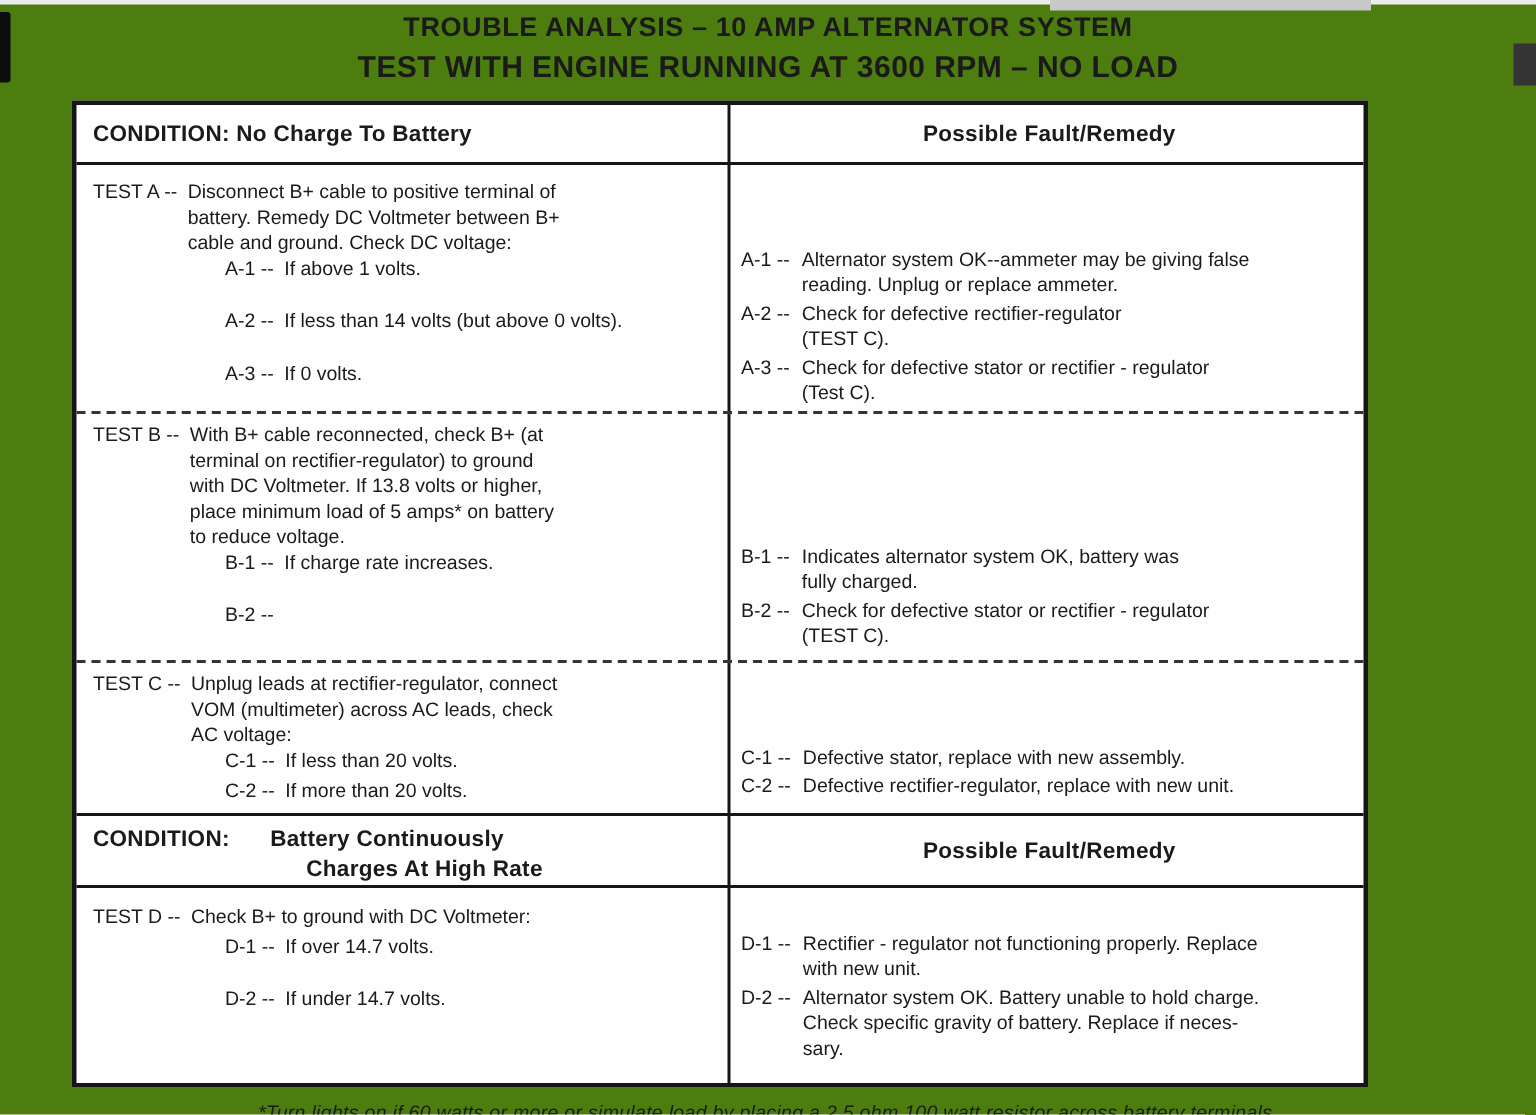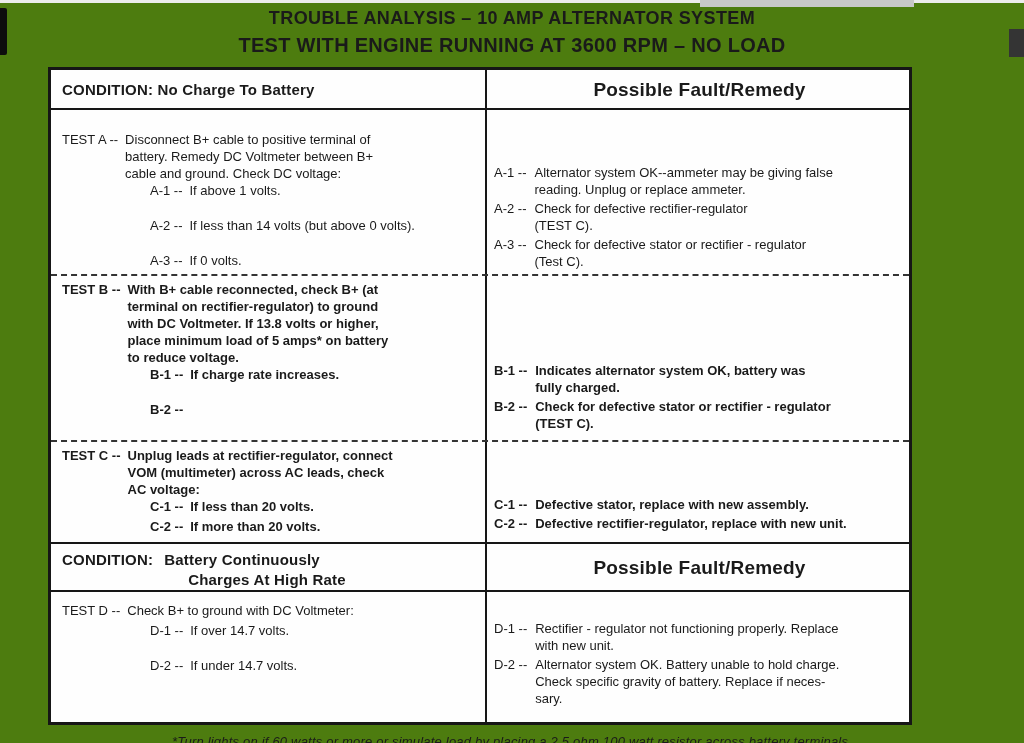--- a/index.html
+++ b/index.html
@@ -36,35 +36,35 @@
     width:864px;
     border:3px solid #161616;
     background:#fefefe;
   }
   .trow { display:grid; grid-template-columns:434px 1fr; }
   .cell-l { padding:0 4px 0 11px; }
   .cell-r { border-left:2px solid #161616; padding:0 4px 0 7px; }
 
   .hdr1 { height:40px; border-bottom:2px solid #161616; }
   .hdr1 .cell-l { display:flex; align-items:center; font-weight:bold; font-size:15px; letter-spacing:0.2px; }
-  .hdr-r { display:flex; align-items:center; justify-content:center; font-weight:bold; font-size:19px; letter-spacing:0.2px; }
+  .hdr-r { display:flex; align-items:center; justify-content:center; font-weight:bold; font-size:15px; letter-spacing:0.2px; }
 
   .hdr2 { height:50px; border-top:2px solid #161616; border-bottom:2px solid #161616; }
   .hdr2 .cell-l { display:flex; padding-top:6px; font-weight:bold; font-size:15px; letter-spacing:0.2px; line-height:20px; }
-  .cond2-label { white-space:pre; margin-right:11px; }
+  .cond2-label { white-space:pre; margin-right:27px; }
   .cond2-line2 { padding-left:24px;text-align:center; }
 
-  .sep { border-top:2px dashed #343434;font-weight:bold; }
+  .sep { border-top:2px dashed #343434; }
 
   .rowA { min-height:164px; }
   .rowB { min-height:166px; }
   .rowC { min-height:102px; }
   .rowD { min-height:130px; }
 
-  .rowA .cell-l { padding-top:9px;margin-top:12px; }
+  .rowA .cell-l { padding-top:9px; }
   .rowB .cell-l { padding-top:5px; }
   .rowC .cell-l { padding-top:5px; }
   .rowD .cell-l { padding-top:10px; }
 
   .rowA .cell-r { padding-top:52px; }
   .rowB .cell-r { padding-top:84px; }
   .rowC .cell-r { padding-top:52px; }
   .rowD .cell-r { padding-top:26px; }
 
   .test-head { display:flex; }

